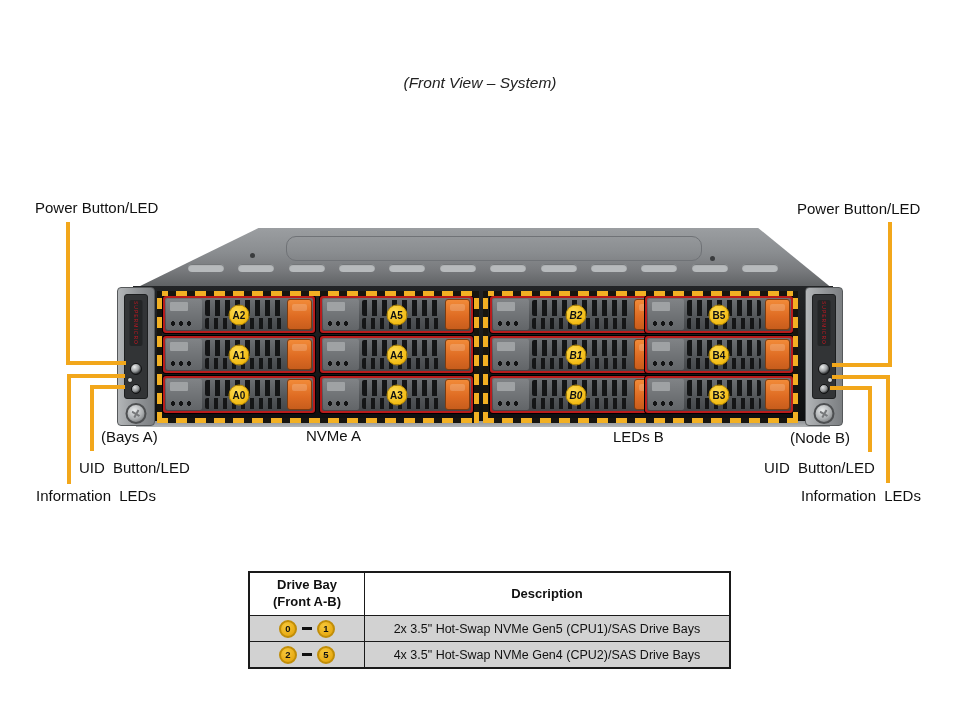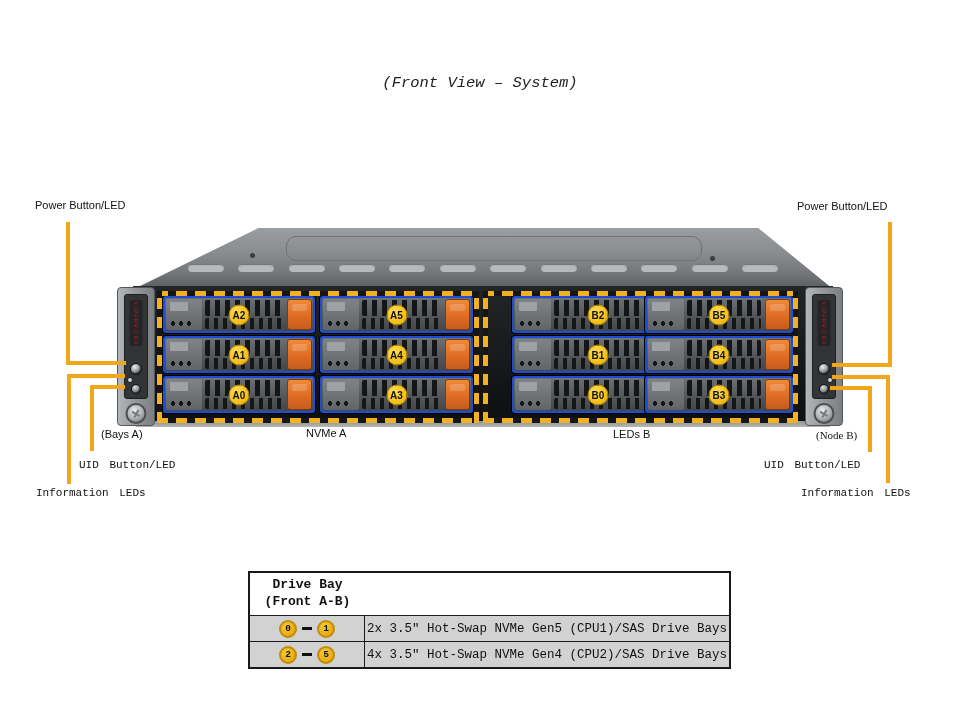--- a/index.html
+++ b/index.html
@@ -1,18 +1,18 @@
 <!DOCTYPE html>
 <html><head>
 <meta charset="utf-8">
 <style>
   html,body{margin:0;padding:0;background:#ffffff;}
   body{width:960px;height:720px;position:relative;overflow:hidden;
        font-family:"Liberation Sans", sans-serif;color:#111;}
-  .abs{position:absolute;font-family:Liberation Mono, monospace;}
+  .abs{position:absolute;}
 
   
   .page-title{left:0;right:0;top:74px;text-align:center;font-style:italic;
               font-size:15.5px;color:#222;}
 
   
   .lid{left:134px;top:228px;width:699px;height:61px;
        background:linear-gradient(180deg,#9b9ea1 0%,#8a8d90 40%,#77797c 70%,#5b5e60 100%);
        clip-path:polygon(17.8% 0,89.3% 0,100% 100%,0 100%);}
   .lid-outline{left:286px;top:236px;width:414px;height:23px;border:1px solid #6f7276;
@@ -21,24 +21,24 @@
   .lid-vents{left:188px;top:264px;width:590px;height:9px;display:flex;
              justify-content:space-between;}
   .lid-vent{width:36px;height:8px;border-radius:4px;background:#b7babc;
             box-shadow:inset 0 1px 1px #6d7072;}
   .front{left:133px;top:286px;width:700px;height:140px;
          background:linear-gradient(180deg,#232527,#151719 60%,#0d0e0f);}
   .base-rail{left:136px;top:421px;width:694px;height:6px;
              background:linear-gradient(180deg,#8f9295,#b4b7b9);}
 
   
-  .tray{position:absolute;height:37px;background:#1d4ed8;border-radius:3px;
+  .tray{position:absolute;height:37px;background:#b91c1c;border-radius:3px;
         box-shadow:0 0 0 1px #000;}
   .col0{left:163px;width:152px;} .col1{left:320px;width:153px;}
-  .col2{left:512px;width:172px;} .col3{left:645px;width:148px;}
+  .col2{left:490px;width:172px;font-style:italic;} .col3{left:645px;width:148px;}
   .row0{top:296px;} .row1{top:336px;} .row2{top:376px;}
   .tray-face{position:absolute;inset:2px;border-radius:2px;
              background:linear-gradient(180deg,#6e7174,#54575a 55%,#44474a);}
   .tray-left{position:absolute;left:3px;top:3px;bottom:3px;width:36px;border-radius:2px;
              background:linear-gradient(180deg,#808386,#626568);}
   .tray-left::before{content:"";position:absolute;left:4px;top:3px;width:18px;height:9px;
              background:#9fa2a4;border-radius:1px;}
   .tray-left::after{content:"";position:absolute;left:4px;bottom:4px;width:22px;height:5px;
              background:radial-gradient(circle 2.5px at 3px 50%,#121314 95%,transparent),
                         radial-gradient(circle 2.5px at 11px 50%,#121314 95%,transparent),
@@ -100,22 +100,22 @@
        background:radial-gradient(circle at 40% 32%,#e9ebec,#abaeb0 55%,#6f7274 90%);}
   .thumbscrew::before{content:"";position:absolute;inset:4px;border-radius:50%;
        background:linear-gradient(#77797b 0 0) center/100% 2px no-repeat,
                   linear-gradient(#77797b 0 0) center/2px 100% no-repeat;
        transform:rotate(30deg);}
 
   
   .cline{position:absolute;background:#f2a71b;}
 
   
-  .lbl{position:absolute;font-size:11px;color:#111;white-space:nowrap;}
-  .ws{word-spacing:4px;font-family:Liberation Mono, monospace;}
+  .lbl{position:absolute;font-size:15px;color:#111;white-space:nowrap;}
+  .ws{word-spacing:4px;}
 
   
   .dtable{left:248px;top:571px;width:479px;border:2px solid #1a1a1a;background:#737373;}
   .trow{display:flex;}
   .tcell{box-sizing:border-box;display:flex;align-items:center;justify-content:center;
          border-right:1.5px solid #1a1a1a;}
   .tcell:last-child{border-right:none;}
   .c1{width:115px;} .c2{flex:1;}
   .thead-row{height:42px;border-bottom:1.5px solid #1a1a1a;background:#fff;}
   .thead-row .tcell{font-weight:bold;font-size:13px;text-align:center;flex-direction:column;
@@ -289,34 +289,37 @@
 <div class="cline" style="left:888px;top:222px;width:4px;height:145px;"></div>
 <div class="cline" style="left:832px;top:363px;width:60px;height:4px;"></div>
 <div class="cline" style="left:832px;top:375px;width:58px;height:4px;"></div>
 <div class="cline" style="left:886px;top:375px;width:4px;height:108px;"></div>
 <div class="cline" style="left:830px;top:386px;width:42px;height:4px;"></div>
 <div class="cline" style="left:868px;top:386px;width:4px;height:66px;"></div>
 
 <div class="lbl" style="left:35px;top:199px;">Power Button/LED</div>
 <div class="lbl" style="left:797px;top:200px;">Power Button/LED</div>
 <div class="lbl" style="left:101px;top:428px;">(Bays A)</div>
-<div class="lbl" style="left:816px;top:429px;font-family:Liberation Serif, serif;">(Node B)</div>
+<div class="lbl" style="left:790px;top:429px;">(Node B)</div>
 <div class="lbl ws" style="left:79px;top:459px;">UID Button/LED</div>
 <div class="lbl ws" style="left:764px;top:459px;">UID Button/LED</div>
 <div class="lbl ws" style="left:36px;top:487px;">Information LEDs</div>
 <div class="lbl ws" style="left:801px;top:487px;">Information LEDs</div>
 <div class="lbl" style="left:306px;top:427px;">NVMe A</div>
 <div class="lbl" style="left:613px;top:428px;">LEDs B</div>
 
 <div class="abs dtable">
   <div class="trow thead-row">
     <div class="tcell c1">
       <span>Drive Bay</span>
       <span>(Front A-B)</span>
     </div>
+    <div class="tcell c2">
+      <span>Description</span>
+    </div>
   </div>
   <div class="trow data-row">
     <div class="tcell c1">
       <span class="bay-badge">0</span>
       <span class="bay-dash"></span>
       <span class="bay-badge">1</span>
     </div>
     <div class="tcell c2 desc">2x 3.5" Hot-Swap NVMe Gen5 (CPU1)/SAS Drive Bays</div>
   </div>
   <div class="trow data-row">

